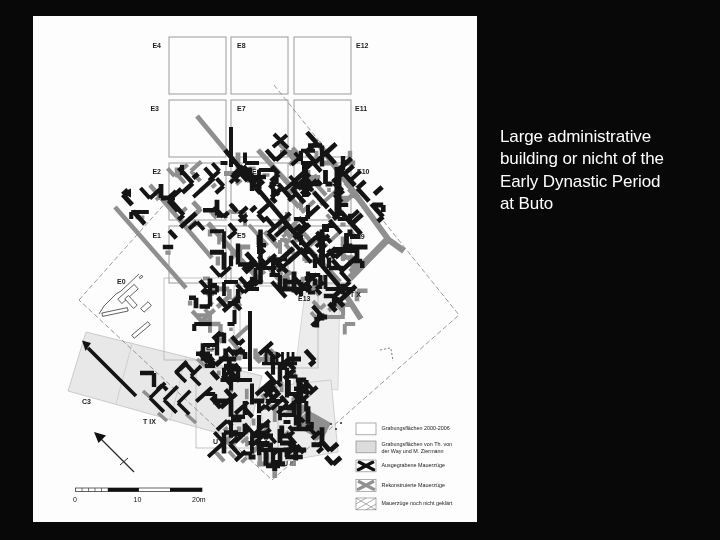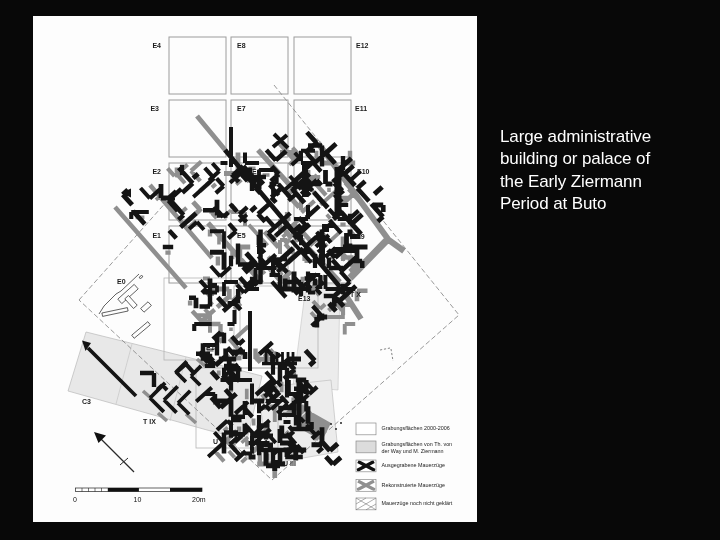--- a/index.html
+++ b/index.html
@@ -124,13 +124,13 @@
     <text x="117" y="284">E0</text>
     <text x="298" y="301">E13</text>
     <text x="350" y="297">T X</text>
     <text x="206" y="350">E14</text>
     <text x="82" y="404">C3</text>
     <text x="143" y="424">T IX</text>
     <text x="213" y="444">U I</text>
     <text x="283" y="466">U III</text>
 </svg>
 
-<div id="caption">Large administrative building or palace of the Early Ziermann Period at Buto</div>
+<div id="caption">Large administrative building or nicht of the Early Dynastic Period at Buto</div>
 
 </body></html>

